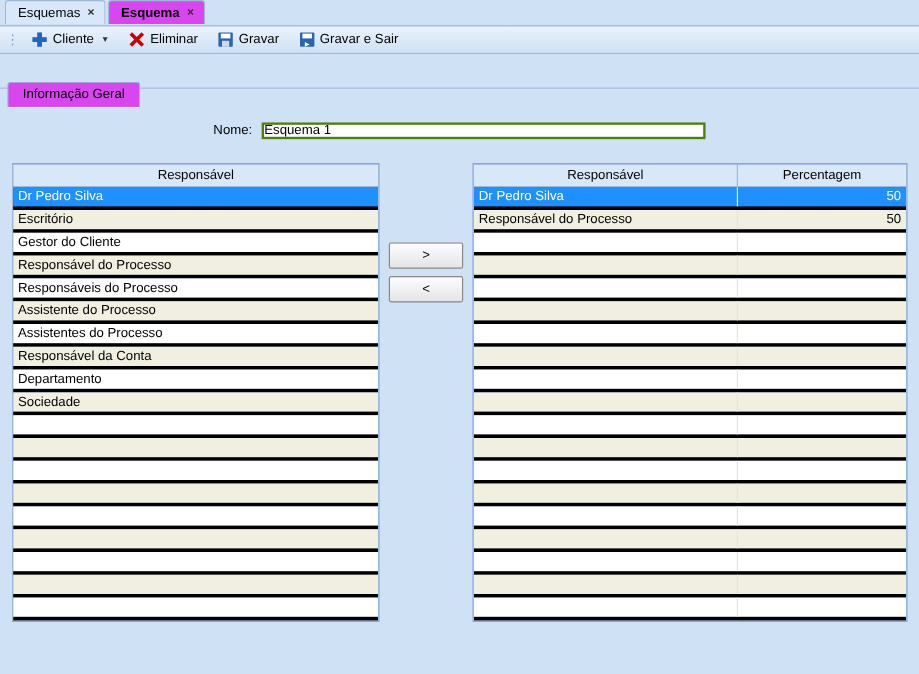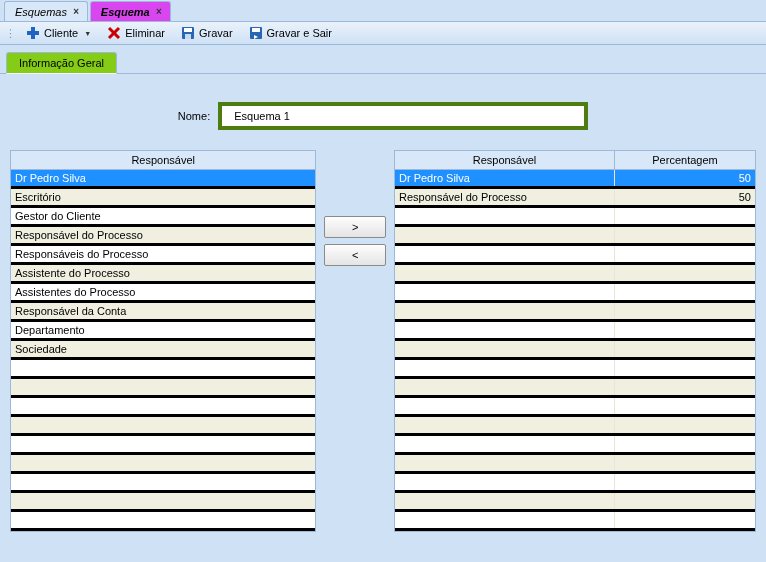--- a/index.html
+++ b/index.html
@@ -10,22 +10,21 @@
     width: 766px;
     height: 562px;
     overflow: hidden;
     color: #000;
   }
   .tab-bar {
     display: flex;
     background: #cfe1f5;
     padding-left: 4px;
     height: 21px;
-    align-items: flex-end;
-    font-style: italic;
+    align-items: flex-start;
   }
   .tab {
     background: #d9e8f8;
     border: 1px solid #9db9d9;
     border-bottom: none;
     padding: 3px 8px 3px 10px;
     margin-right: 2px;
     border-radius: 3px 3px 0 0;
     display: flex;
     align-items: center;
@@ -72,49 +71,49 @@
     display: inline-block;
   }
   .sub-tab-bar {
     padding: 6px 6px 0 6px;
     display: flex;
     gap: 2px;
     border-bottom: 1px solid #9db9d9;
     background: #cfe1f5;
   }
   .sub-tab {
-    background: #84cc16;
+    background: #d946ef;
     border: 1px solid #9db9d9;
     border-bottom: 1px solid #fff;
     padding: 4px 12px;
     border-radius: 3px 3px 0 0;
     position: relative;
-    top: 1px;
+    top: 17px;
     cursor: pointer;
   }
   .content {
     padding: 8px;
     background: #cfe1f5;
   }
   .form-row {
     display: flex;
     align-items: center;
     justify-content: center;
     margin: 20px 0;
     gap: 8px;
   }
   .form-row label {
     text-align: right;
   }
   .form-row input[type="text"] {
-    border: 4px solid #4d7c0f;
-    padding: 2px 12px;
+    border: 2px solid #4d7c0f;
+    padding: 2px 0;
     width: 370px;
     font: inherit;
-    height: 28px;
+    height: 14px;
   }
   .lists-area {
     display: flex;
     gap: 6px;
     padding: 0 2px;
   }
   .list-col {
     border: 1px solid #9db9d9;
     background: #1d4ed8;
   }

